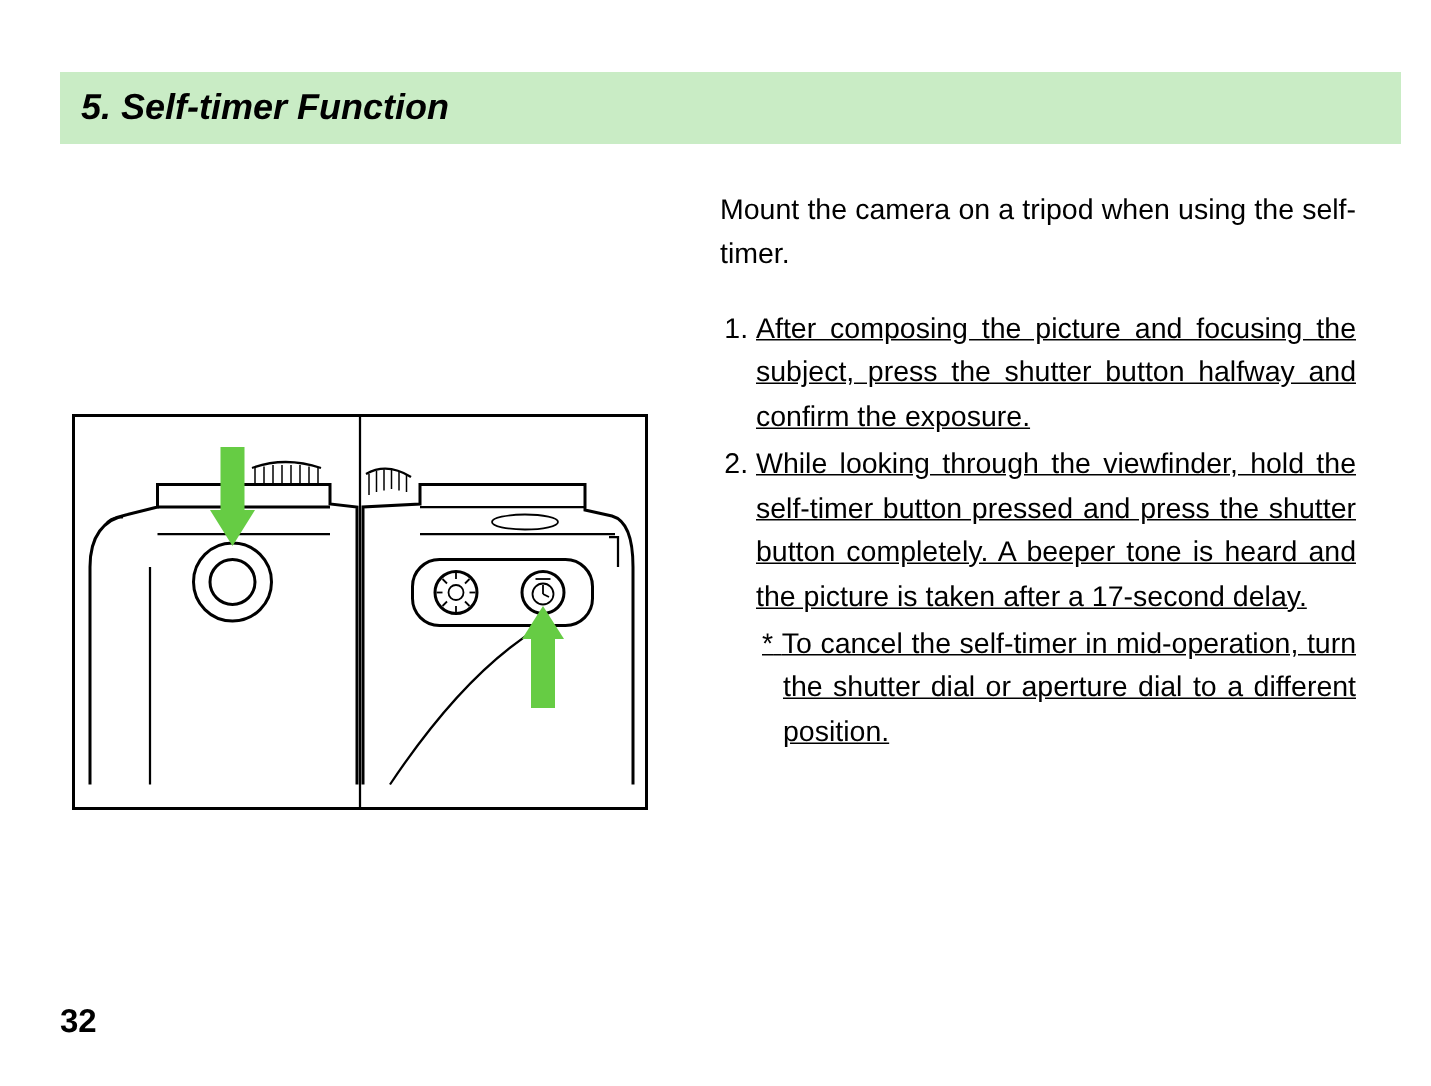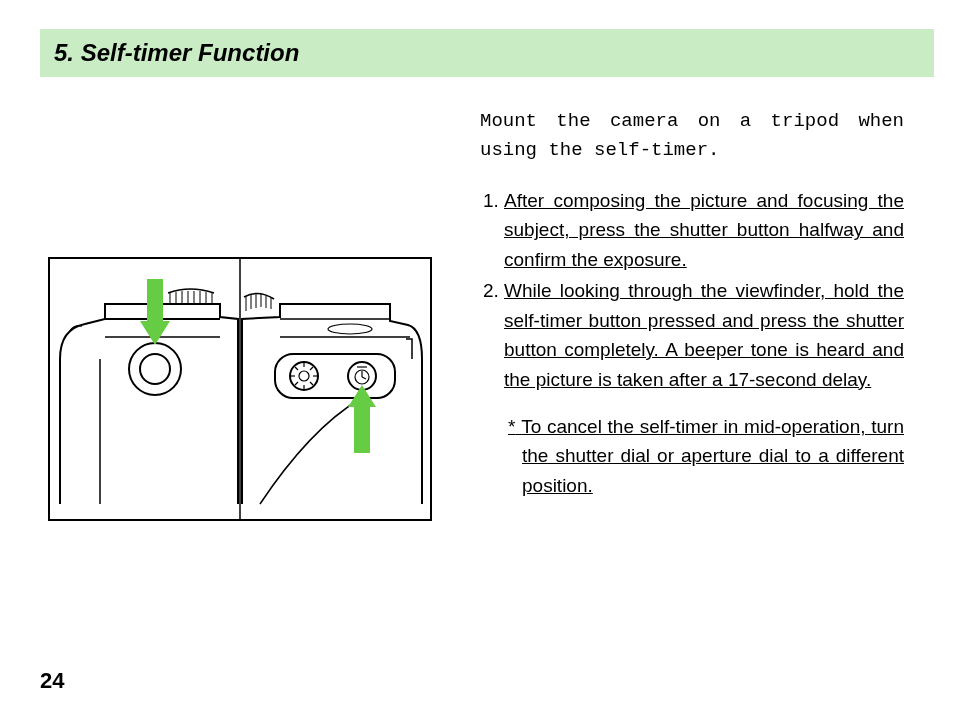--- a/index.html
+++ b/index.html
@@ -9,21 +9,21 @@
     font-family: Arial, Helvetica, sans-serif;
     width: 954px;
     height: 724px;
     position: relative;
     box-sizing: border-box;
   }
   .page {
     position: relative;
     width: 100%;
     height: 100%;
-    padding: 9px 20px 20px 40px;
+    padding: 28px 20px 20px 40px;
     box-sizing: border-box;
   }
   .heading-bar {
     background: #c9ecc5;
     padding: 10px 14px;
     margin: 20px 0 30px 0;
   }
   .heading-bar h1 {
     margin: 0;
     font-size: 24px;
@@ -59,36 +59,35 @@
   .right-col {
     flex: 1;
     font-size: 19px;
     line-height: 1.55;
     color: #000;
     padding-right: 30px;
   }
   .intro {
     margin-bottom: 20px;
     text-align: justify;
-    font-family: Liberation Mono, monospace;
   }
   ol.steps {
     margin: 0;
     padding-left: 24px;
     text-decoration: underline;
   }
   ol.steps li {
     text-align: justify;
     margin-bottom: 2px;
   }
   .note {
     padding-left: 18px;
     text-indent: -14px;
     text-align: justify;
-    margin-top: 18px;
+    margin-top: 2px;
   }
   .page-number {
     position: absolute;
     left: 40px;
     bottom: 30px;
     font-size: 22px;
     font-weight: bold;
   }
 </style>
 </head>
@@ -204,14 +203,14 @@
           <span>While looking through the viewfinder, hold the self-timer button pressed and press the shutter button completely. A beeper tone is heard and the picture is taken after a 17-second delay.</span>
           <div class="note">
             <span>*</span>&nbsp;<span>To cancel the self-timer in mid-operation, turn the shutter dial or aperture dial to a different position.</span>
           </div>
         </li>
       </ol>
     </div>
 
   </div>
 
-  <div class="page-number">24</div>
+  <div class="page-number">32</div>
 </div>
 
 </body></html>

